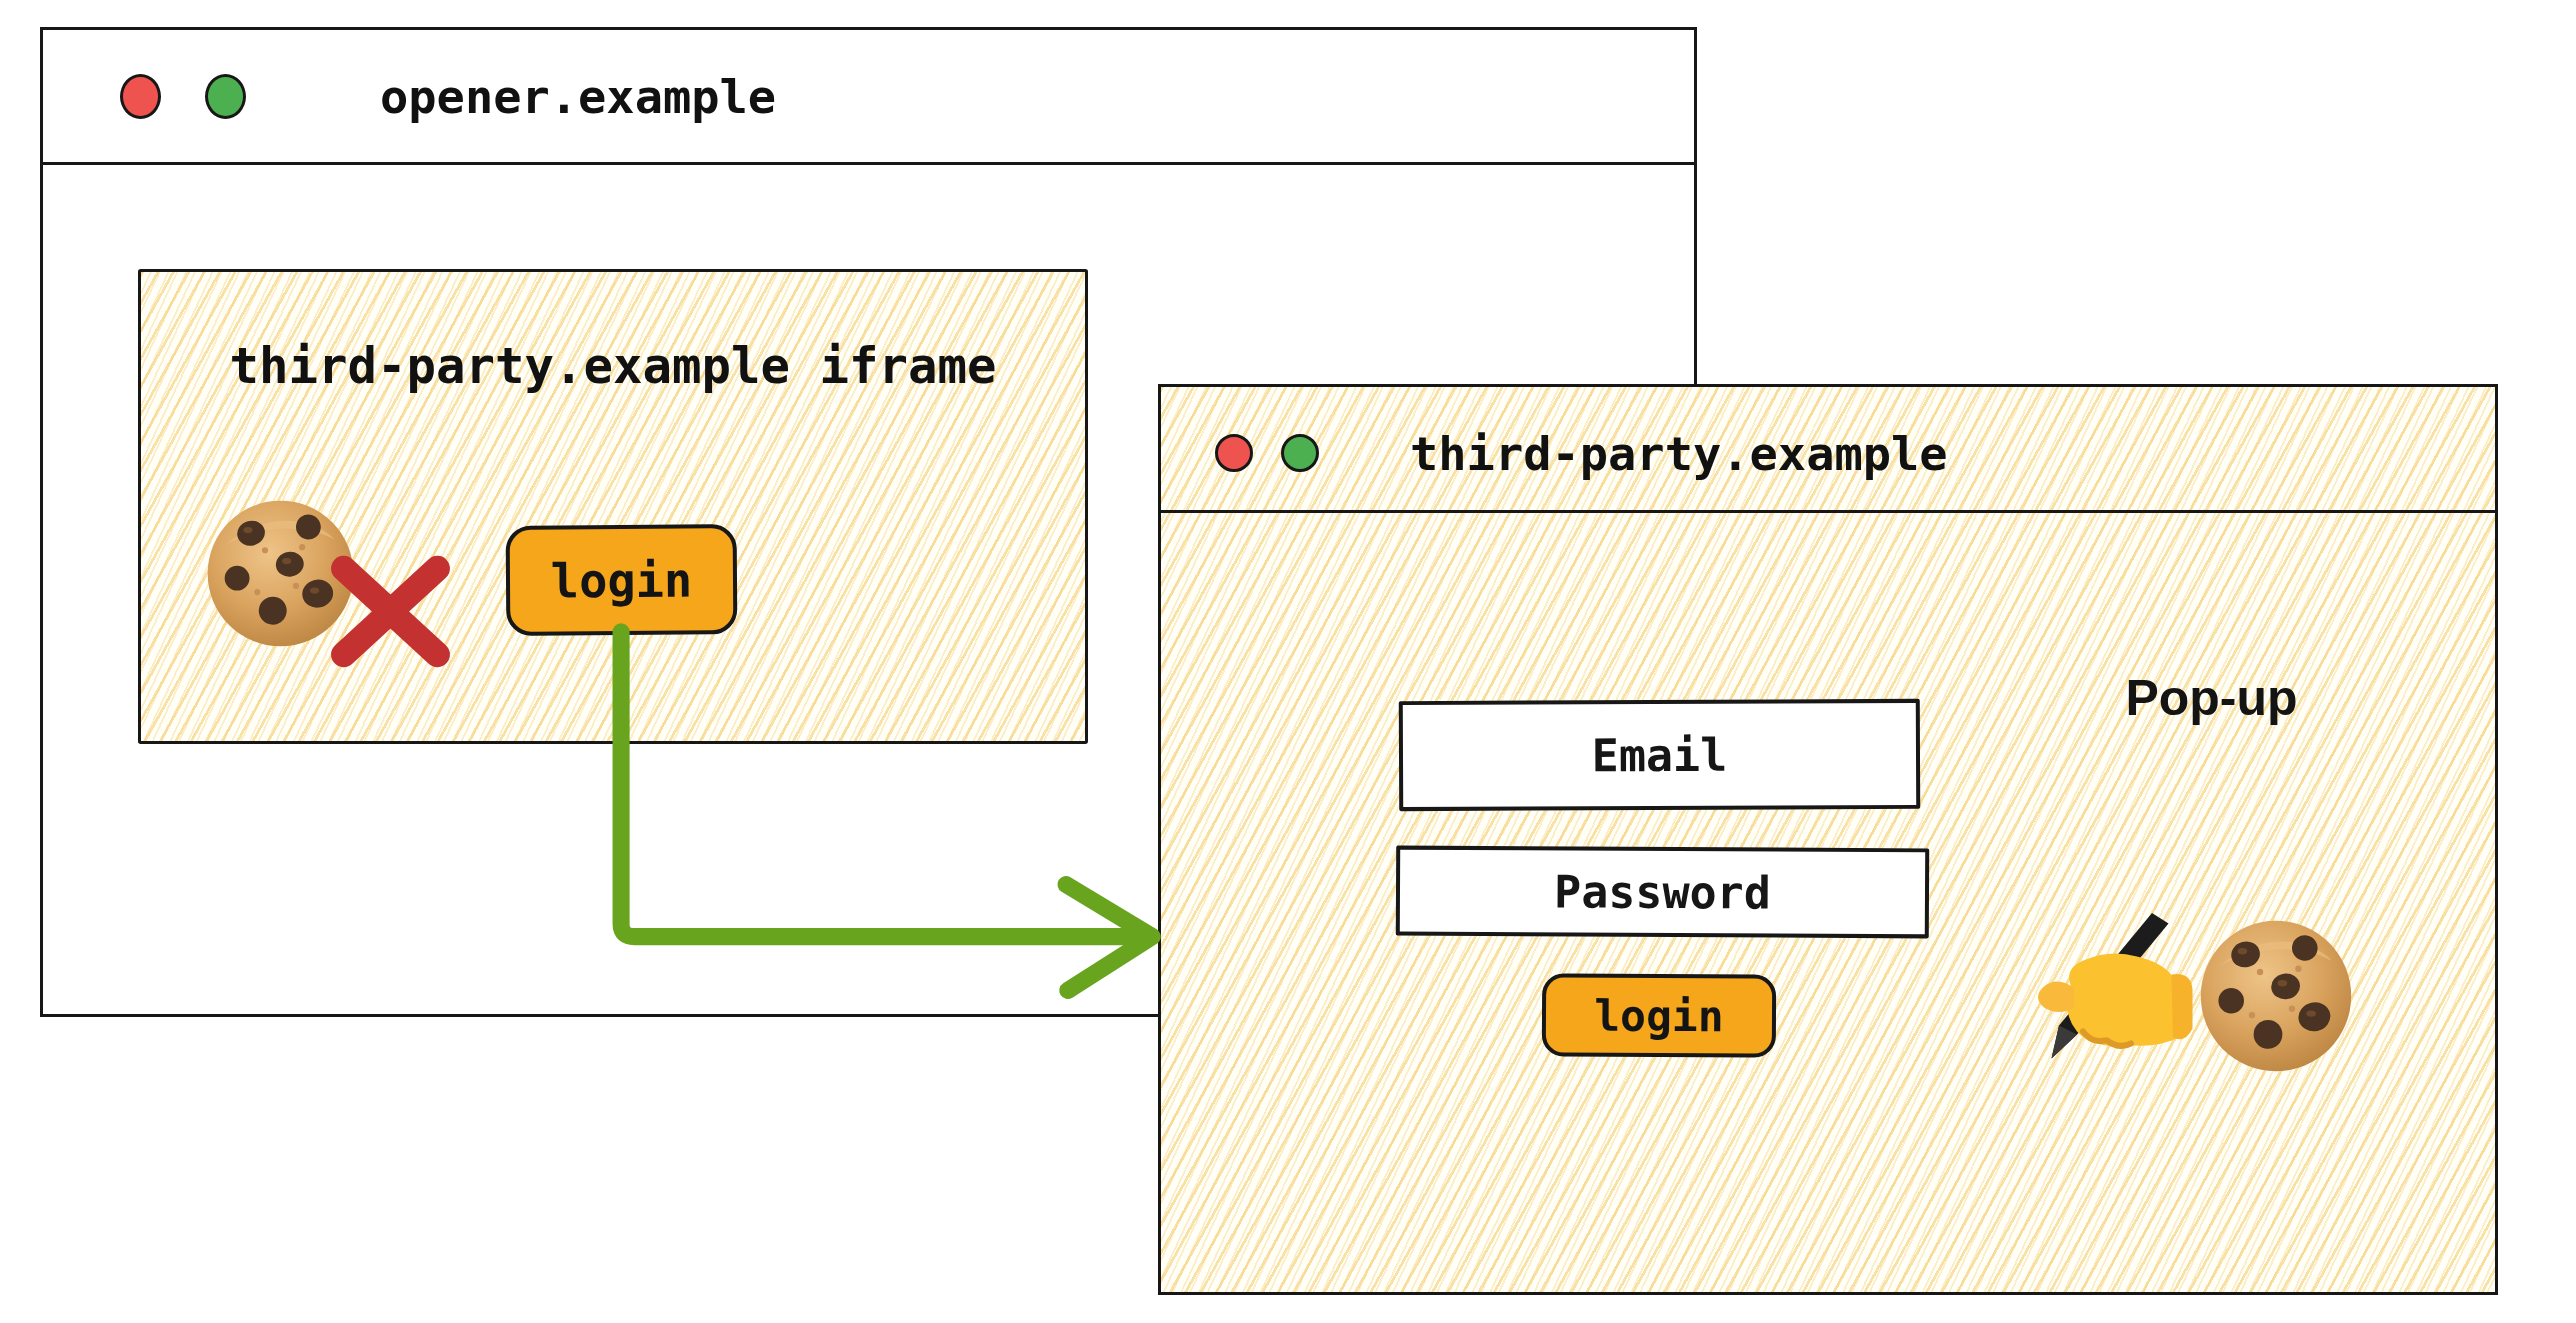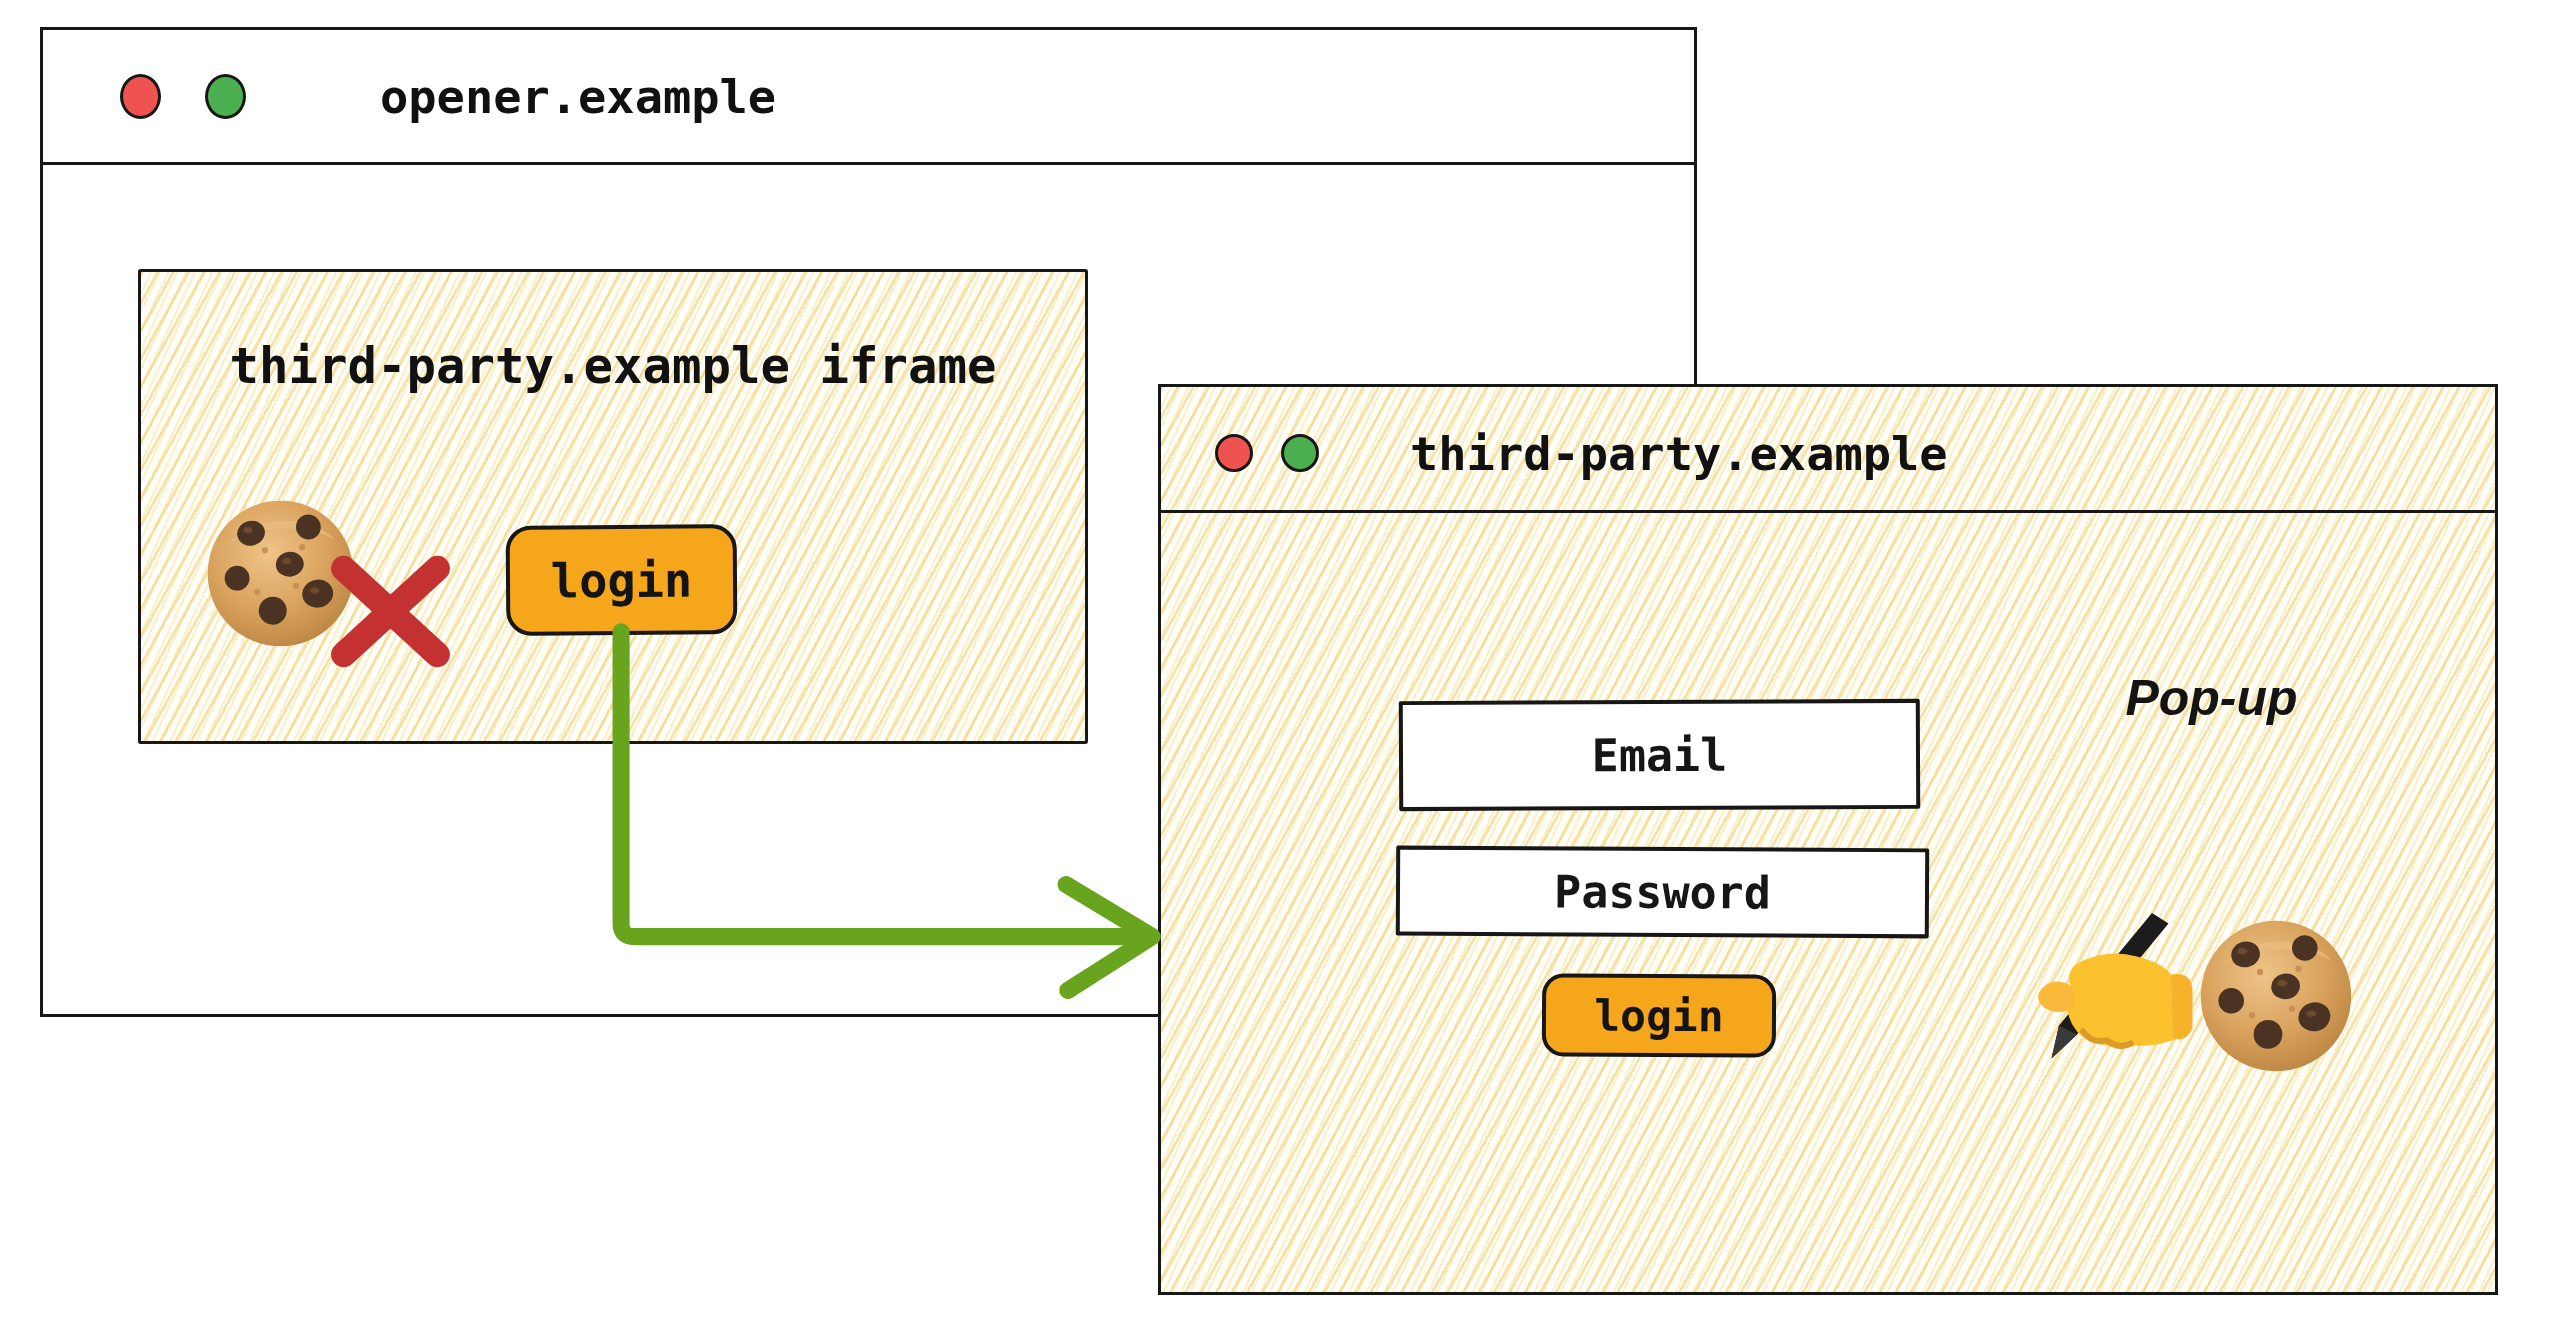--- a/index.html
+++ b/index.html
@@ -71,21 +71,21 @@
   .popup {
     left:1158px; top:384px; width:1340px; height:911px; z-index:20;
   }
   .popup .titlebar { height:126px; padding-left:54px; padding-top:9px; gap:28px; background:transparent; }
   .popup .light { width:38px; height:38px; }
   .popup .title { font-size:47px; margin-left:63px; }
 
   .popup-annotation {
     position:absolute; left:902px; top:282px; width:297px;
     text-align:center; font-family:"Liberation Sans","DejaVu Sans",sans-serif;
-    font-size:50px; font-weight:700; color:#141414;font-style:italic;
+    font-size:50px; font-weight:700; color:#141414;
   }
 
   .field {
     position:absolute; display:flex; align-items:center; justify-content:center;
     background:#ffffff; border:4.5px solid #171717; border-radius:1.8px;
     font-size:45px; font-weight:700; color:#161616; cursor:text;
   }
   .field-email    { left:238px; top:313px; width:521px; height:110px; transform:rotate(-0.25deg); }
   .field-password { left:235px; top:460px; width:533px; height:90px; transform:rotate(0.3deg); }
 

